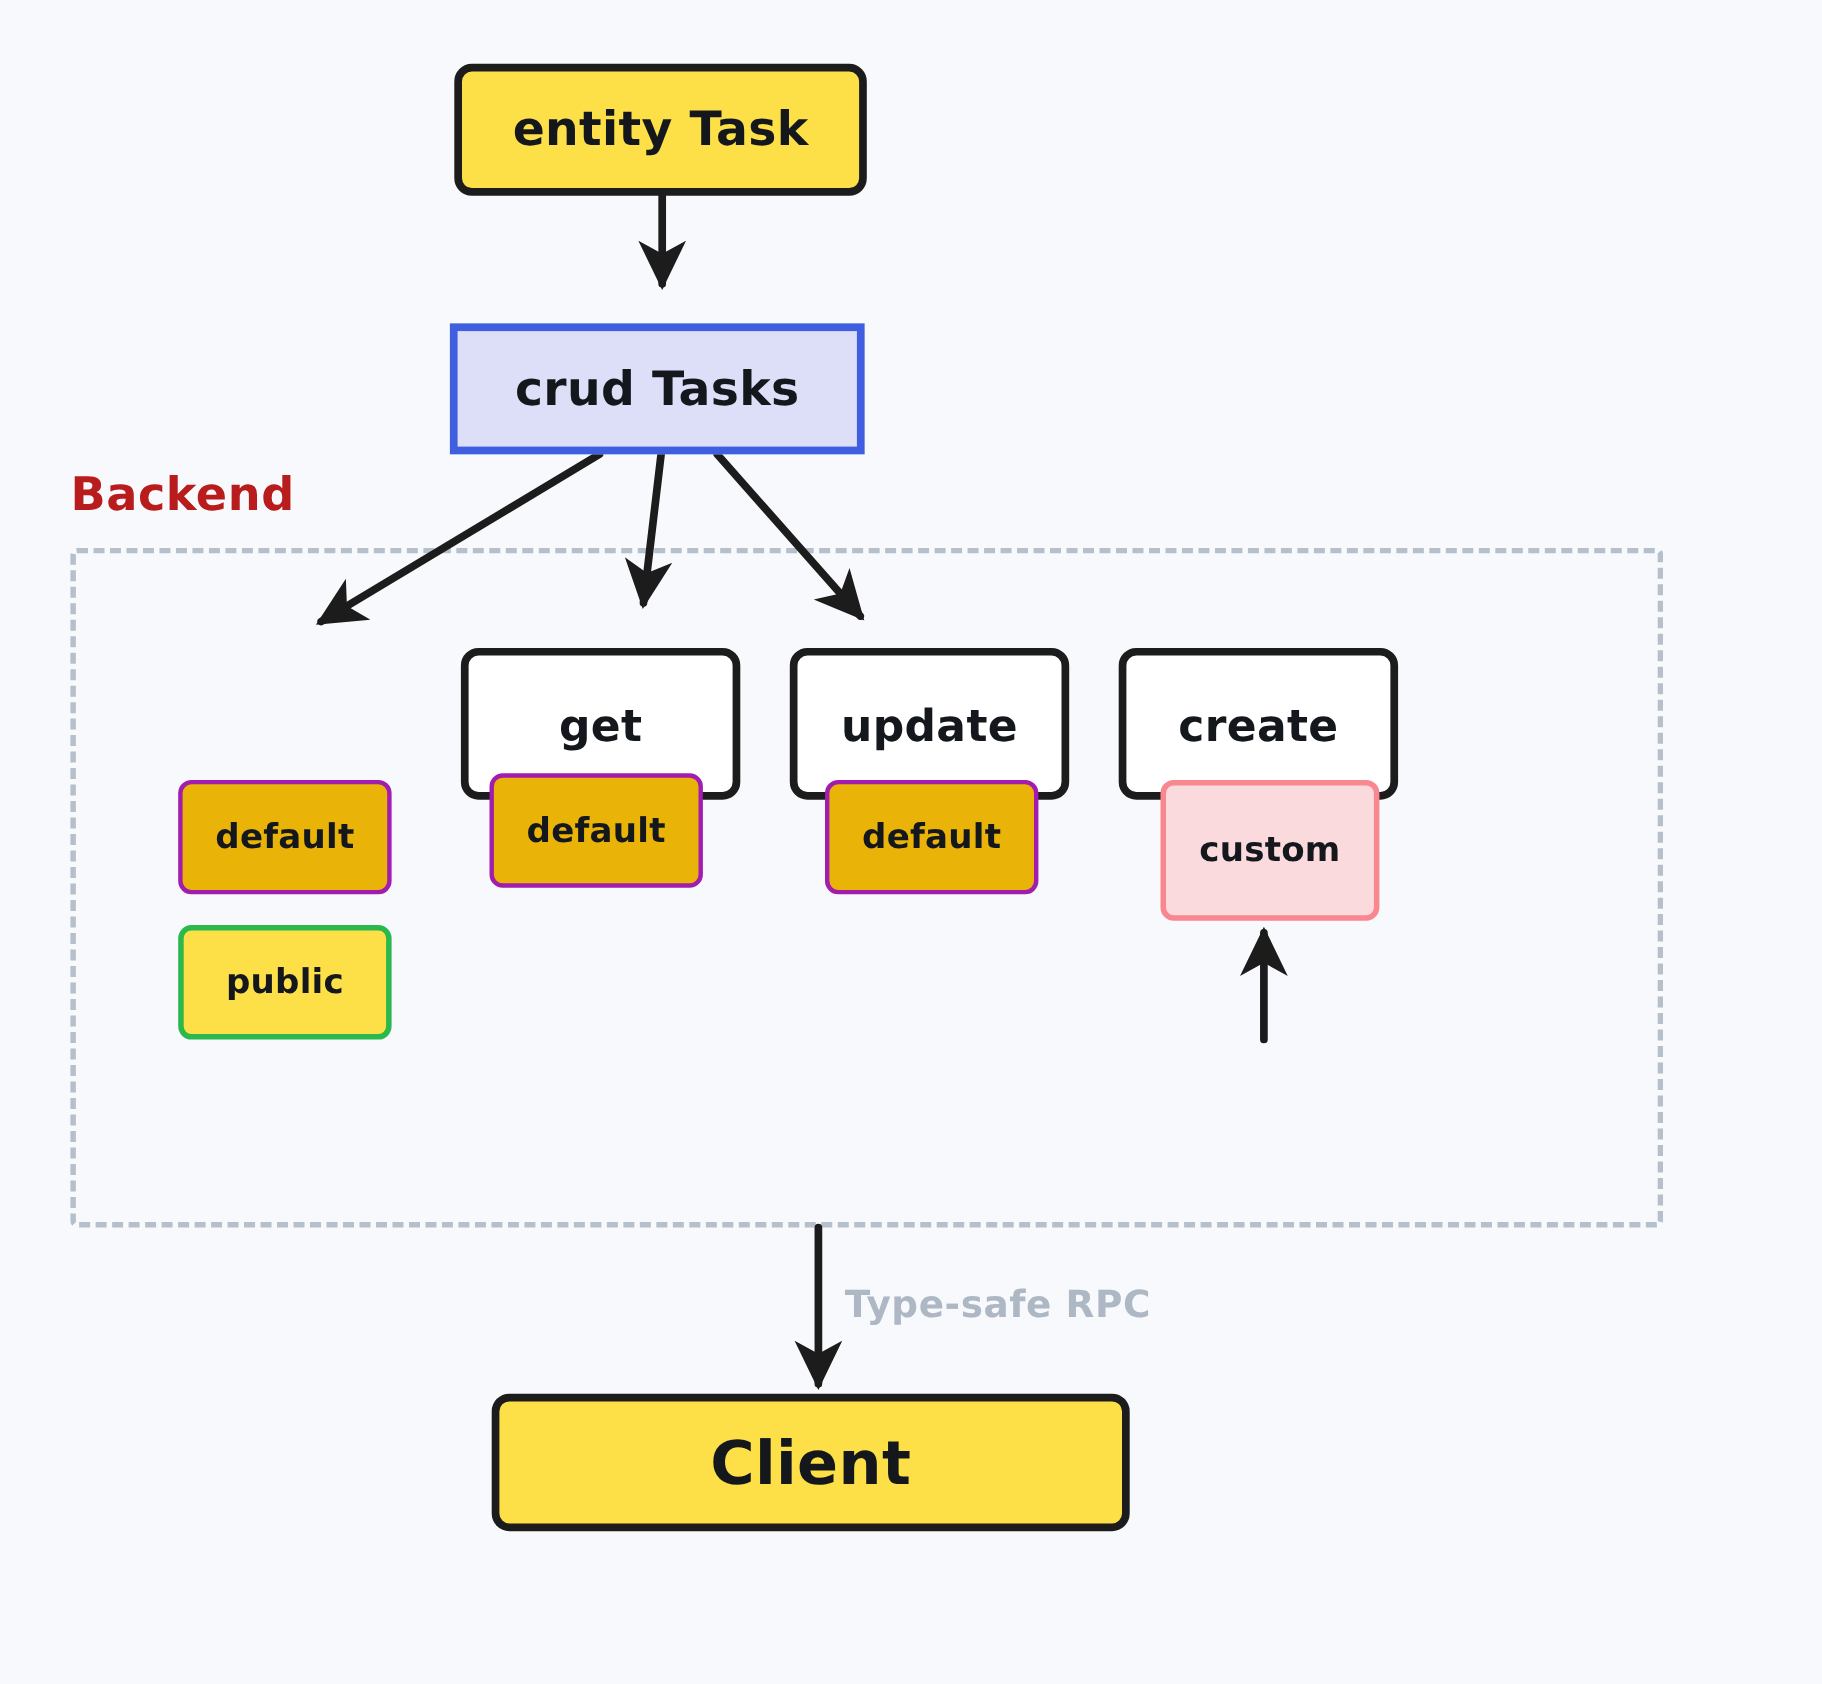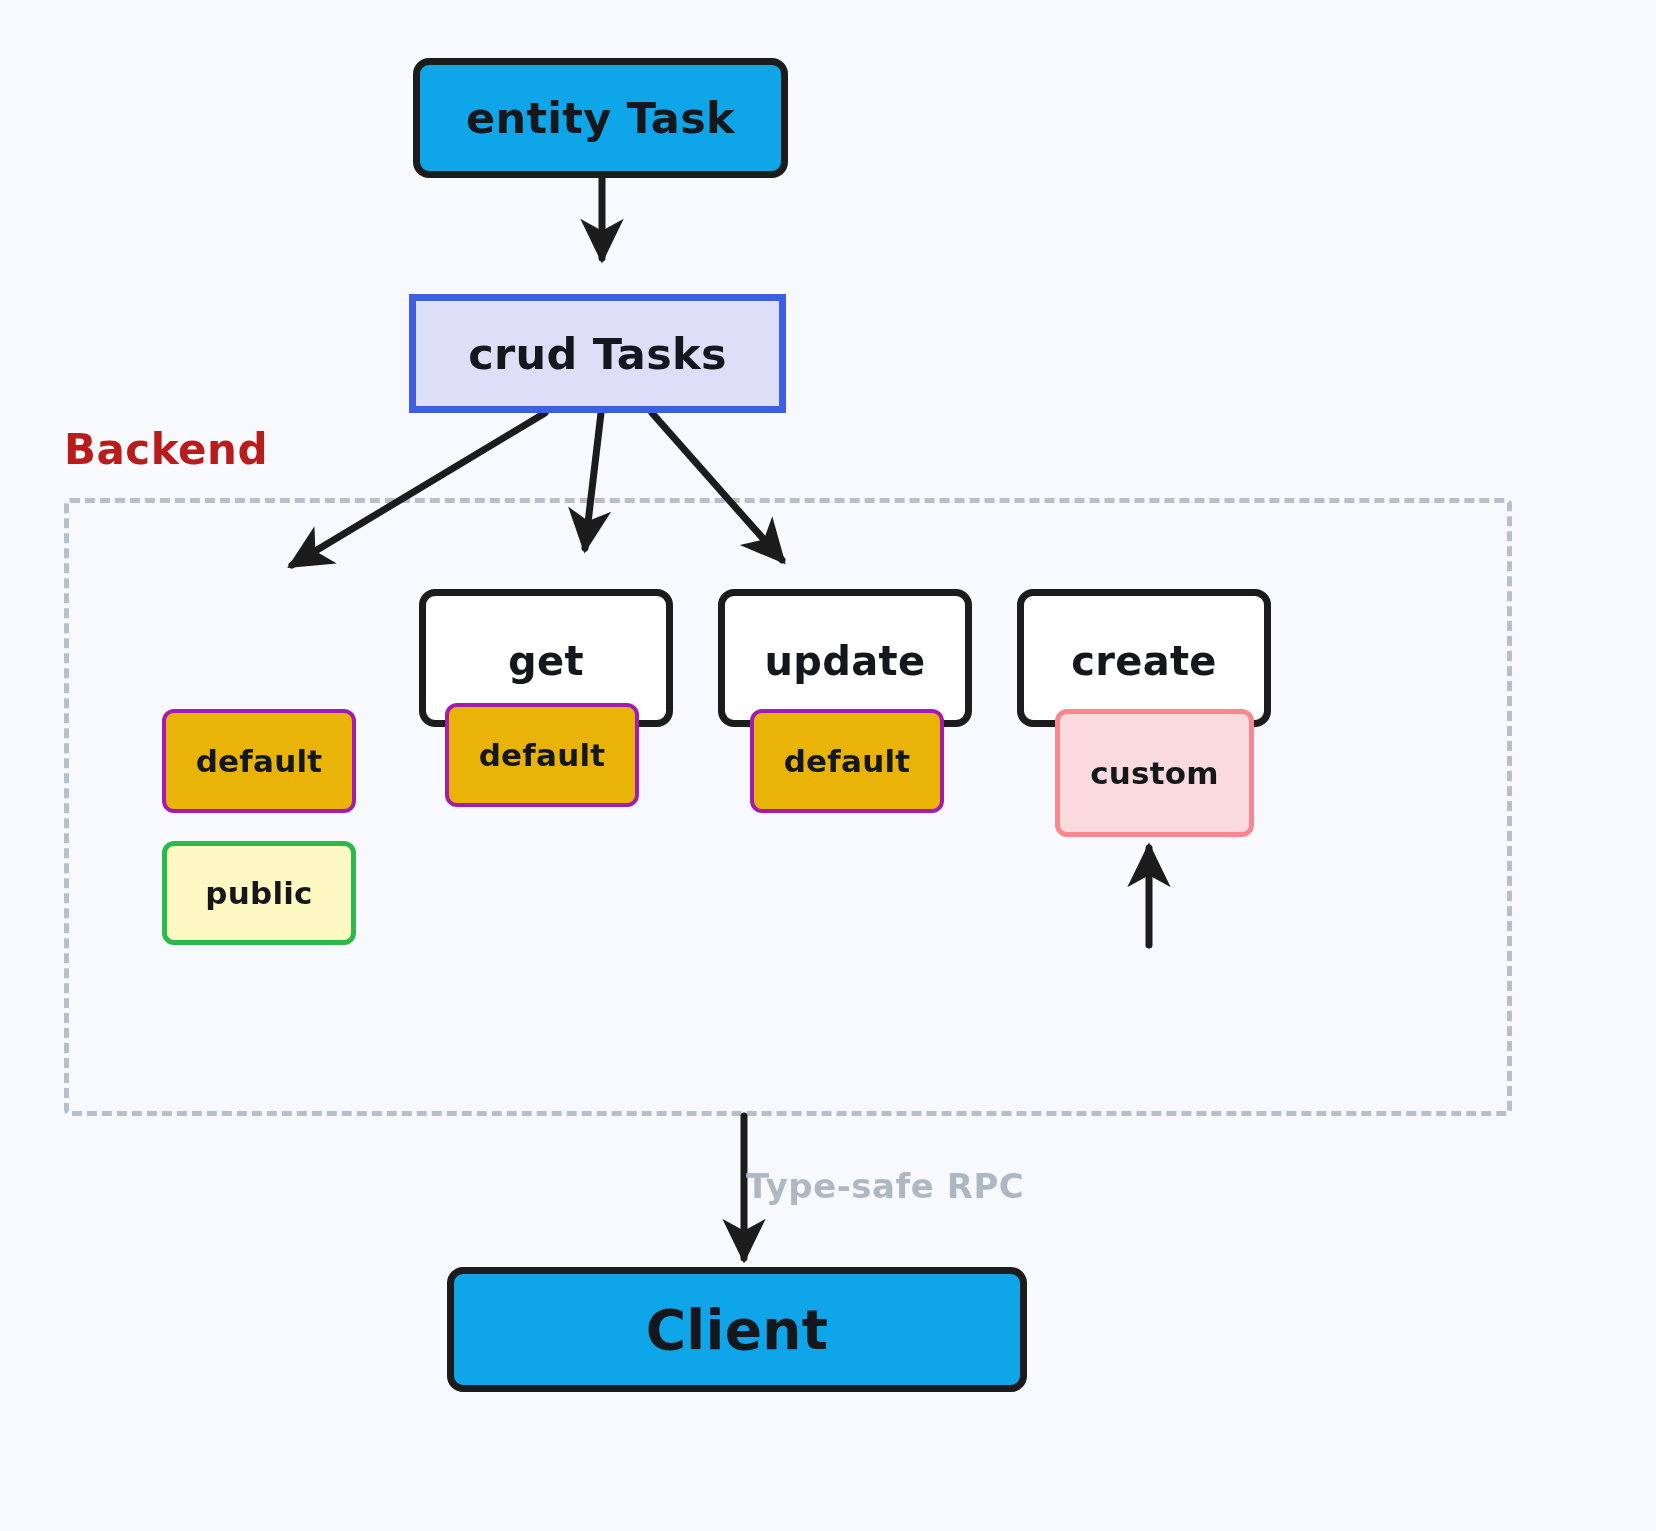--- a/index.html
+++ b/index.html
@@ -29,21 +29,21 @@
     display: flex;
     align-items: center;
     justify-content: center;
     text-align: center;
     color: #14181c;
     letter-spacing: 0.3px;
   }
 
   
   .node-dark {
-    background: #0ea5e9;
+    background: #fde047;
     border: 7px solid #1c1c1c;
     border-radius: 16px;
     font-size: 43px;
     font-weight: 700;
   }
   .node-plain {
     background: #ffffff;
     border: 7px solid #1c1c1c;
     border-radius: 16px;
     font-size: 40px;
@@ -75,21 +75,21 @@
   .badge-default {
     background: #eab308;
     border: 4px solid #a21caf;
     text-align: center;
   }
   .badge-custom {
     background: #fadadd;
     border: 5px solid #f8878f;
   }
   .badge-public {
-    background: #fef9c3;
+    background: #fde047;
     border: 5px solid #2bb84c;
   }
 
   
   .group-box {
     position: absolute;
     box-sizing: border-box;
     border: 5px dashed #b6c0cc;
     border-radius: 6px;
   }
@@ -164,17 +164,17 @@
 
   <div class="badge badge-default" style="left:445px; top:703px; width:194px; height:104px;">default</div>
 
   <div class="badge badge-default" style="left:750px; top:709px; width:194px; height:104px;">default</div>
 
   <div class="badge badge-custom" style="left:1055px; top:709px; width:199px; height:128px;">custom</div>
 
   <div class="badge badge-public" style="left:162px; top:841px; width:194px; height:104px;">public</div>
 
 
-  <div class="edge-label" style="left:746px; top:1166px;">Type-safe RPC</div>
+  <div class="edge-label" style="left:768px; top:1166px;">Type-safe RPC</div>
 
   <div class="node node-dark" style="left:447px; top:1267px; width:580px; height:125px; font-size:55px;">Client</div>
 
 </div>
 
 </body></html>

